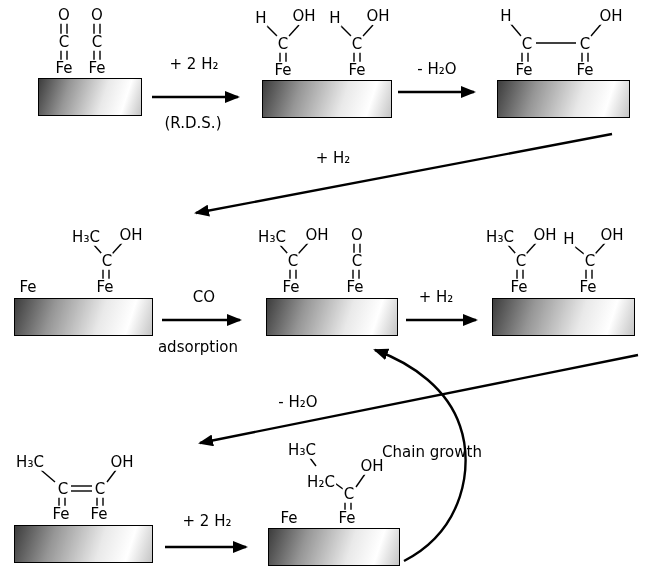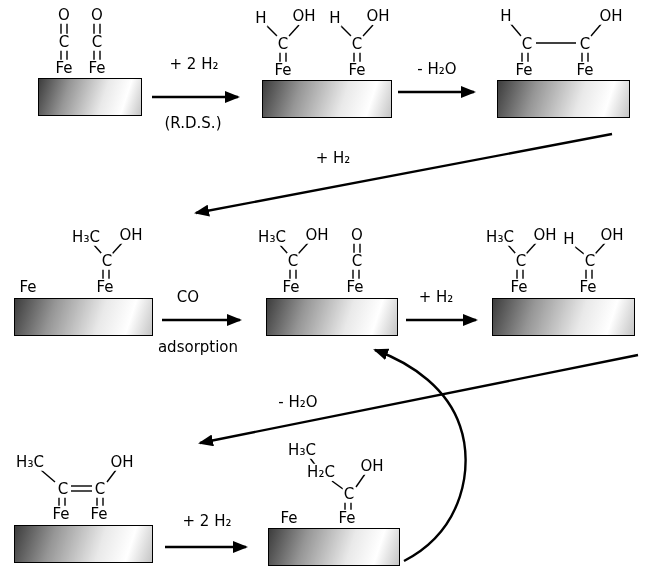--- a/index.html
+++ b/index.html
@@ -201,30 +201,31 @@
     <span class="atom" style="left:30px;top:462px">H₃C</span>
     <span class="atom" style="left:122px;top:462px">OH</span>
     <span class="atom" style="left:63px;top:489px">C</span>
     <span class="atom" style="left:100px;top:489px">C</span>
     <span class="atom" style="left:61px;top:514px">Fe</span>
     <span class="atom" style="left:99px;top:514px">Fe</span>
   </div>
 
   <div>
     <span class="atom" style="left:302px;top:450px">H₃C</span>
-    <span class="atom" style="left:321px;top:472px">H₂C</span>
+    <span class="atom" style="left:321px;top:482px">H₂C</span>
     <span class="atom" style="left:372px;top:466px">OH</span>
     <span class="atom" style="left:349px;top:494px">C</span>
     <span class="atom" style="left:289px;top:518px">Fe</span>
     <span class="atom" style="left:347px;top:518px">Fe</span>
   </div>
 
   <span class="lbl" style="left:194px;top:64px">+ 2 H₂</span>
   <span class="lbl" style="left:193px;top:123px">(R.D.S.)</span>
   <span class="lbl" style="left:437px;top:69px">- H₂O</span>
   <span class="lbl" style="left:333px;top:158px">+ H₂</span>
-  <span class="lbl" style="left:188px;top:297px">CO</span>
+  <span class="lbl" style="left:204px;top:297px">CO</span>
   <span class="lbl" style="left:198px;top:347px">adsorption</span>
   <span class="lbl" style="left:436px;top:297px">+ H₂</span>
   <span class="lbl" style="left:298px;top:402px">- H₂O</span>
   <span class="lbl" style="left:207px;top:521px">+ 2 H₂</span>
+  <span class="lbl" style="left:432px;top:452px">Chain growth</span>
 
 </div>
 
 </body></html>

